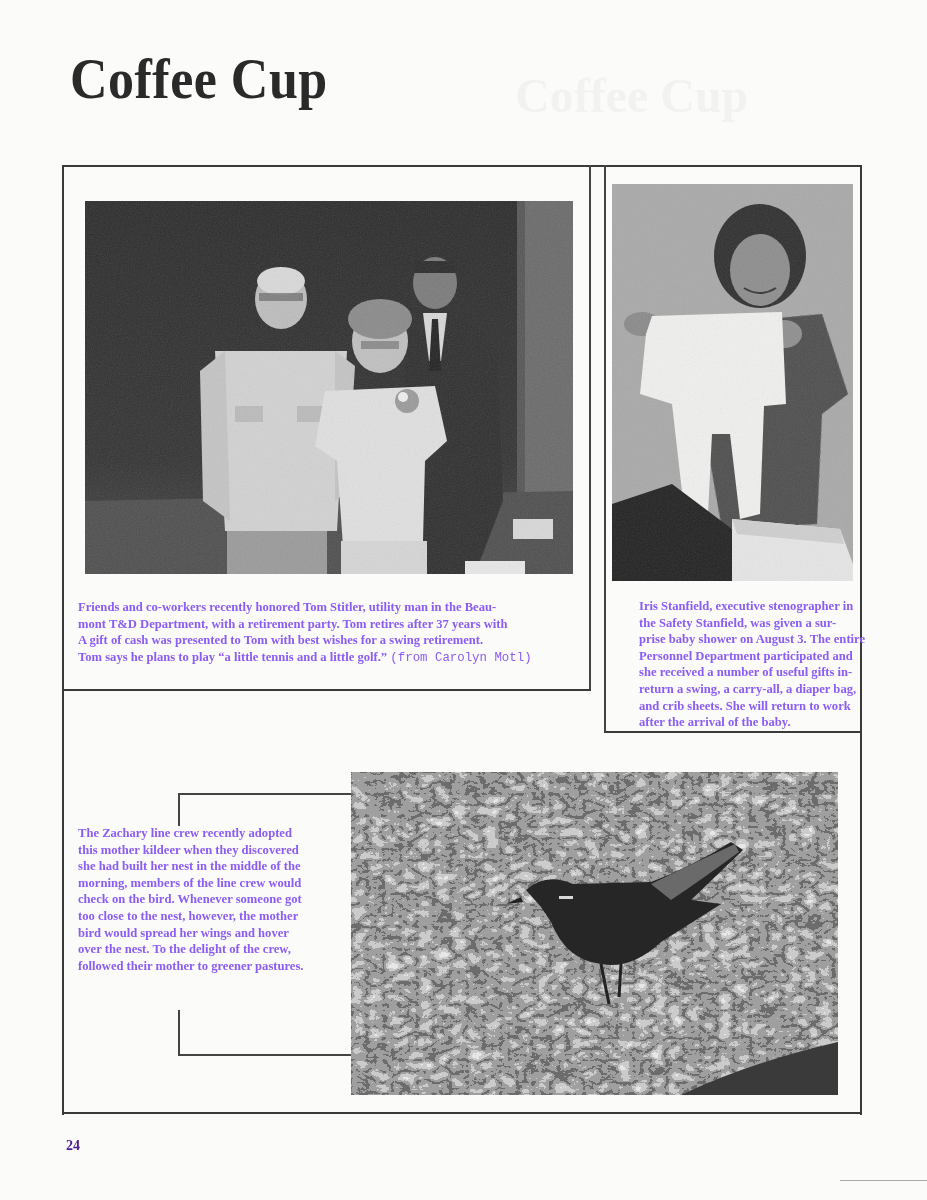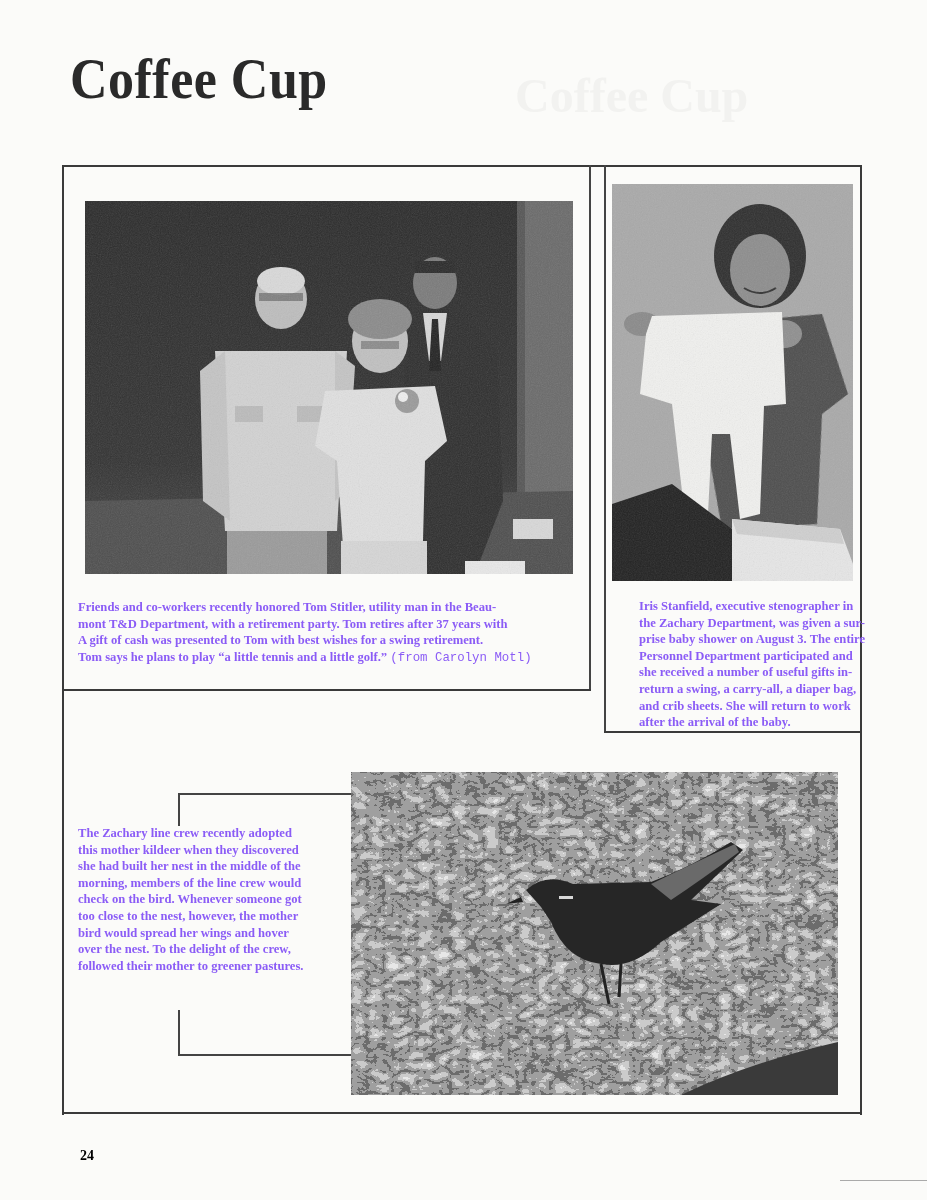--- a/index.html
+++ b/index.html
@@ -56,27 +56,26 @@
     }
     .caption .credit {
       font-family: Liberation Mono, monospace;
       font-weight: normal;
       font-size: 12.4px;
     }
     .cap1 { left: 78px; top: 599px; width: 510px; }
     .cap2 { left: 607px; top: 598px; width: 253px; margin-left: 32px; }
     .cap3 { left: 78px; top: 825px; width: 270px; }
     .page-num {
-      left: 80px;
+      left: 66px;
       top: 1138px;
       font-family: "Liberation Serif", "DejaVu Serif", serif;
       font-weight: bold;
       font-size: 14px;
-      color: #000000;
-      margin-top: 10px;
+      color: #4c1d95;
     }
   </style>
 </head>
 <body>
 
 <div class="abs ghost-title">Coffee Cup</div>
 <div class="abs title">Coffee Cup</div>
 
 <div class="abs line-h" style="left:62px; top:165px; width:800px;"></div>
 <div class="abs line-v" style="left:62px; top:165px; height:950px;"></div>
@@ -179,21 +178,21 @@
     <polygon points="0,320 60,300 120,345 120,397 0,397" fill="#222"></polygon>
 
     <polygon points="120,335 228,345 241,380 241,397 120,397" fill="#e6e6e6"></polygon>
     <polygon points="120,335 228,345 232,360 125,350" fill="#cfcfcf"></polygon>
     <rect width="241" height="397" filter="url(#grain2)" fill="#888"></rect>
   </svg>
 </div>
 
 <div class="abs caption cap2">
   <div>Iris Stanfield, executive stenographer in</div>
-  <div>the Zachary Department, was given a sur-</div>
+  <div>the Safety Stanfield, was given a sur-</div>
   <div>prise baby shower on August 3. The entire</div>
   <div>Personnel Department participated and</div>
   <div>she received a number of useful gifts in-</div>
   <div>return a swing, a carry-all, a diaper bag,</div>
   <div>and crib sheets. She will return to work</div>
   <div>after the arrival of the baby.</div>
 </div>
 
 <div class="abs thin-h" style="left:178px; top:793px; width:174px;"></div>
 <div class="abs thin-v" style="left:178px; top:793px; height:33px;"></div>

